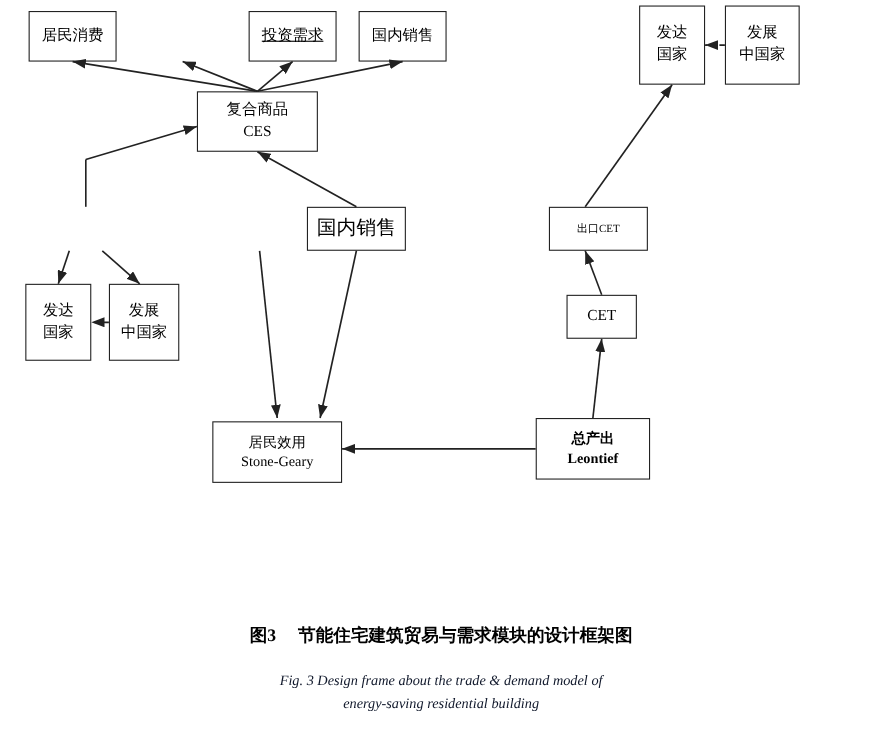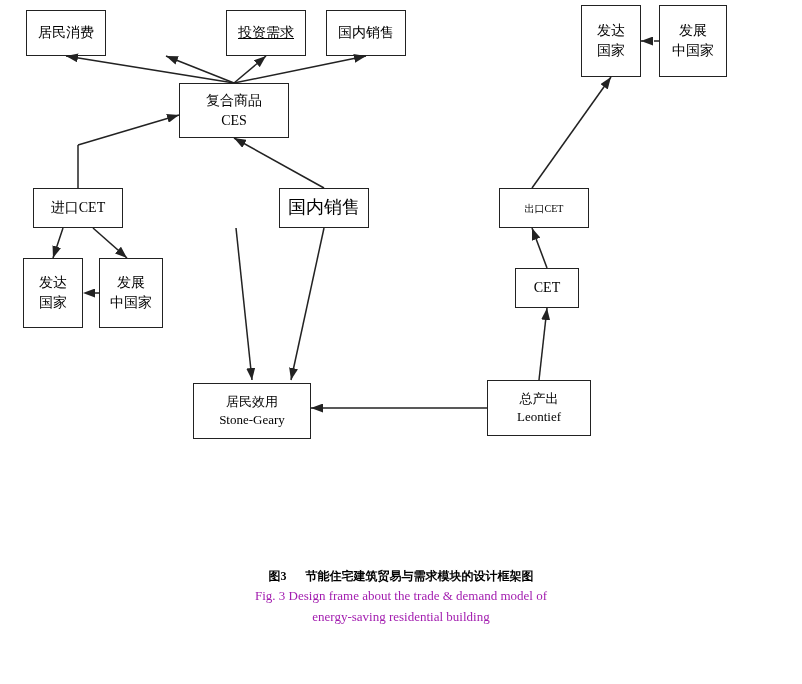--- a/index.html
+++ b/index.html
@@ -47,32 +47,33 @@
       pointer-events: none;
     }
 
     
     .caption {
       text-align: center;
       margin-top: 8px;
       padding: 0 20px;
     }
     .caption .fig-title {
-      font-size: 12px;
+      font-size: 16px;
       font-weight: bold;
-      margin-bottom: 1px;
+      margin-bottom: 20px;
     }
     .caption .fig-title .fig-num {
       margin-right: 16px;
     }
     .caption .fig-sub {
       font-family: "Times New Roman", serif;
       font-size: 13px;
-      color: #a21caf;
+      color: #0f172a;
       line-height: 1.6;
+      font-style: italic;
     }
   </style>
 </head>
 <body>
 
 <div class="diagram-container">
   <div class="diagram-area">
 
     <div class="box" style="left:15px;top:10px;width:80px;height:46px;font-size:14px;">居民消费</div>
 
@@ -80,35 +81,34 @@
     <div class="box" style="left:215px;top:10px;width:80px;height:46px;font-size:14px;text-decoration:underline;">投资需求</div>
 
     <div class="box" style="left:315px;top:10px;width:80px;height:46px;font-size:14px;">国内销售</div>
 
     <div class="box" style="left:570px;top:5px;width:60px;height:72px;font-size:14px;line-height:1.4;">发达<br>国家</div>
 
     <div class="box" style="left:648px;top:5px;width:68px;height:72px;font-size:14px;line-height:1.4;">发展<br>中国家</div>
 
     <div class="box" style="left:168px;top:83px;width:110px;height:55px;font-size:14px;line-height:1.4;">复合商品<br>CES</div>
 
-    <div class="box" style="left:22px;top:188px;width:90px;height:40px;font-size:14px;">进口CET</div>
 
     <div class="box" style="left:268px;top:188px;width:90px;height:40px;font-size:18px;">国内销售</div>
 
     <div class="box" style="left:488px;top:188px;width:90px;height:40px;font-size:10px;">出口CET</div>
 
     <div class="box" style="left:12px;top:258px;width:60px;height:70px;font-size:14px;line-height:1.4;">发达<br>国家</div>
 
     <div class="box" style="left:88px;top:258px;width:64px;height:70px;font-size:14px;line-height:1.4;">发展<br>中国家</div>
 
     <div class="box" style="left:504px;top:268px;width:64px;height:40px;font-size:14px;">CET</div>
 
     <div class="box" style="left:182px;top:383px;width:118px;height:56px;font-size:13px;line-height:1.4;">居民效用<br>Stone-Geary</div>
 
-    <div class="box" style="left:476px;top:380px;width:104px;height:56px;font-size:13px;line-height:1.4;">总产出<br>Leontief</div>
+    <div class="box" style="left:476px;top:380px;width:104px;height:56px;font-size:13px;line-height:1.4;font-weight:bold;">总产出<br>Leontief</div>
 
     <svg class="arrows-svg" xmlns="http://www.w3.org/2000/svg">
       <defs>
         <marker id="arrowhead" markerWidth="8" markerHeight="6" refX="8" refY="3" orient="auto">
           <polygon points="0 0, 8 3, 0 6" fill="#222"></polygon>
         </marker>
         <marker id="arrowhead-left" markerWidth="8" markerHeight="6" refX="0" refY="3" orient="auto">
           <polygon points="8 0, 0 3, 8 6" fill="#222"></polygon>
         </marker>
       </defs>

